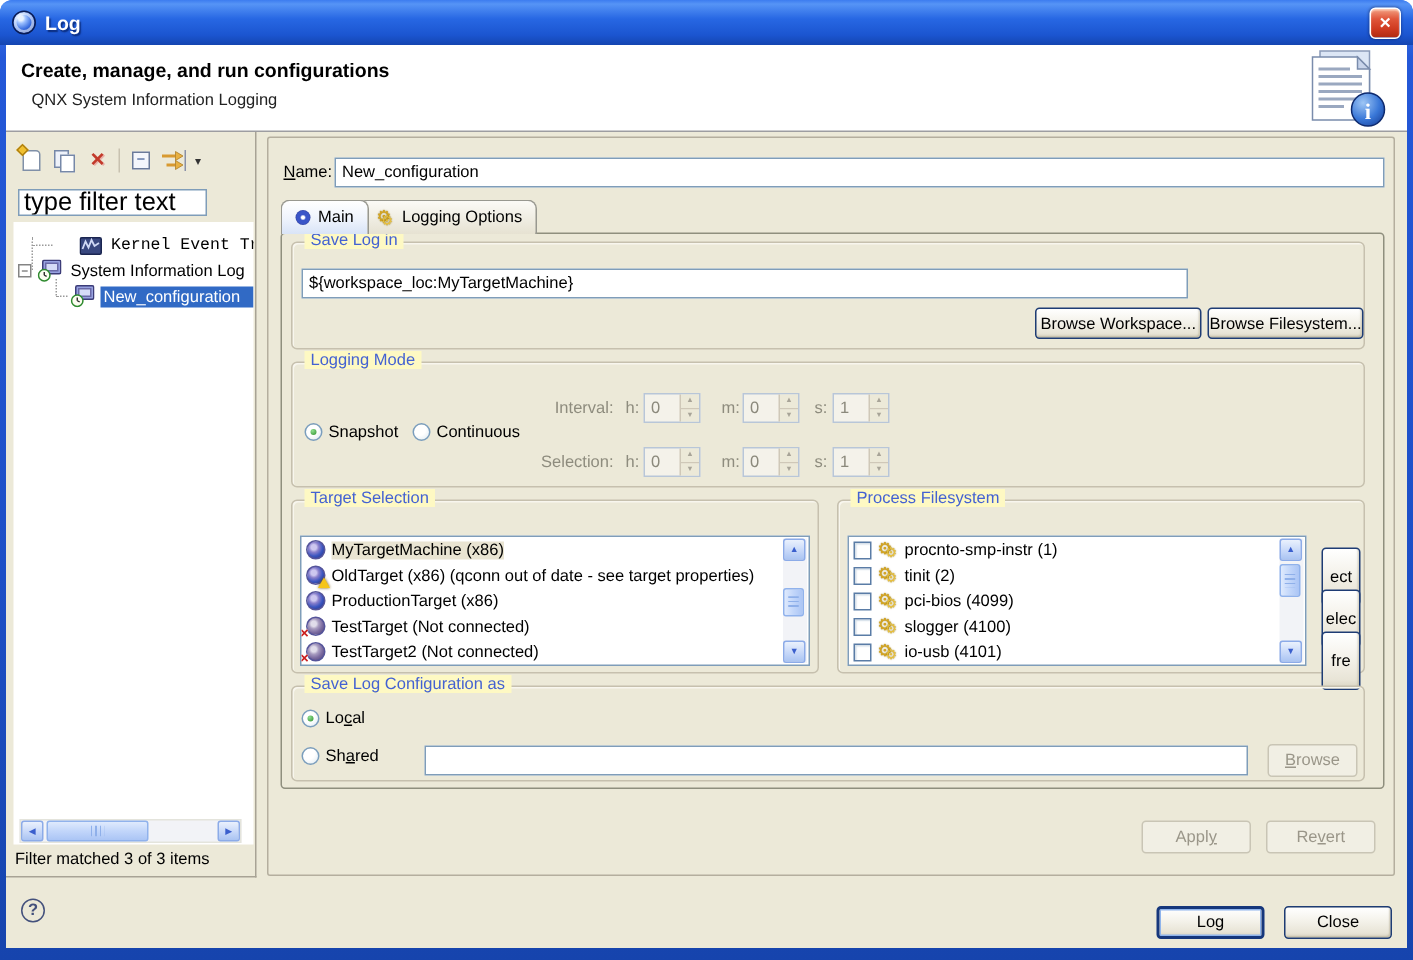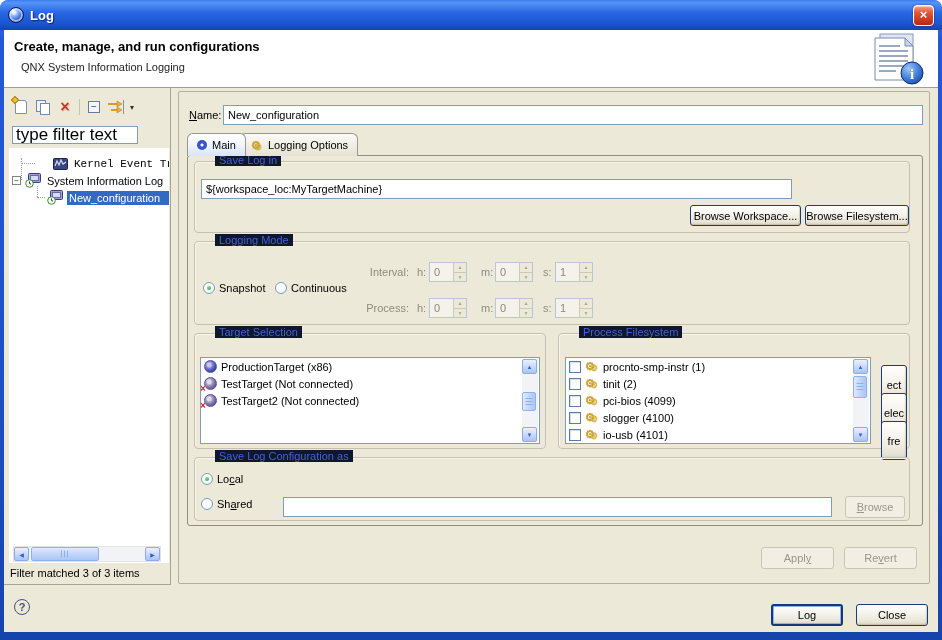--- a/index.html
+++ b/index.html
@@ -106,21 +106,21 @@
     background:radial-gradient(circle at 50% 50%, #ffffff 0 14%, #3a55c8 28% 58%, #28234f 100%); }
   .ic-gears { position:relative; width:14px; height:13px; color:#d6a520;
     text-shadow:0 0 1px #8a6d00; font-size:11px; line-height:13px; }
   .ic-gears .g2 { position:absolute; left:5px; top:2px; font-size:9px; color:#e8c040; }
 
   .content { position:absolute; left:8px; top:63px; width:736px; height:371px;
     border:1px solid #8f8f7e; border-radius:3px; background:#ece9d8; z-index:1; }
 
   .grp { position:absolute; border:1px solid #c6c0ae; border-radius:4px;
     box-shadow:inset 1px 1px 0 #f8f6ee; }
-  .grp-title { position:absolute; top:-8px; left:20px; background:#0f172a; padding:0 4px;
+  .grp-title { position:absolute; top:-8px; left:8px; background:#fef9c3; padding:0 4px;
     color:#4462d2; }
 
   .field { border:1px solid #7f9db9; background:#fff; font-size:11px; padding:2px 4px;
     font-family:"Liberation Sans",sans-serif; }
 
   .xp-btn { position:absolute; border:1px solid #1e3c74; border-radius:3px;
     background:linear-gradient(180deg,#ffffff 0%,#f4f2ea 45%,#e8e4d6 85%,#d9d4c2 100%);
     font-size:11px; font-family:"Liberation Sans",sans-serif; color:#000; display:flex;
     align-items:center; justify-content:center; cursor:pointer;
     box-shadow:inset -1px -1px 1px rgba(150,140,110,.35); }
@@ -366,21 +366,21 @@
             </span>
             <span class="dis-label" style="left:348px; top:24px;">s:</span>
             <span class="spin" style="left:360px; top:20px;">
               <span class="spin-v">1</span>
               <span class="spin-b">
                   <span>▲</span>
                   <span>▼</span>
                 </span>
             </span>
 
-            <span class="dis-label" style="left:152px; top:60px; width:62px; text-align:right;">Process:</span>
+            <span class="dis-label" style="left:152px; top:60px; width:62px; text-align:right;">Selection:</span>
             <span class="dis-label" style="left:222px; top:60px;">h:</span>
             <span class="spin" style="left:234px; top:56px;">
               <span class="spin-v">0</span>
               <span class="spin-b">
                   <span>▲</span>
                   <span>▼</span>
                 </span>
             </span>
             <span class="dis-label" style="left:286px; top:60px;">m:</span>
             <span class="spin" style="left:300px; top:56px;">
@@ -396,20 +396,30 @@
               <span class="spin-b">
                   <span>▲</span>
                   <span>▼</span>
                 </span>
             </span>
           </div>
 
           <div class="grp" style="left:6px; top:177px; width:352px; height:116px;">
             <span class="grp-title">Target Selection</span>
             <div class="listbox" style="left:5px; top:23px; width:340px; height:87px;">
+              <div class="lrow sel">
+                <span class="tgt"></span>
+                <span class="l-label">MyTargetMachine (x86)</span>
+              </div>
+              <div class="lrow">
+                <span class="tgt">
+                    <span class="b-warn"></span>
+                  </span>
+                <span class="l-label">OldTarget (x86) (qconn out of date - see target properties)</span>
+              </div>
               <div class="lrow">
                 <span class="tgt"></span>
                 <span class="l-label">ProductionTarget (x86)</span>
               </div>
               <div class="lrow">
                 <span class="tgt dis">
                     <span class="b-x">×</span>
                   </span>
                 <span class="l-label">TestTarget (Not connected)</span>
               </div>

